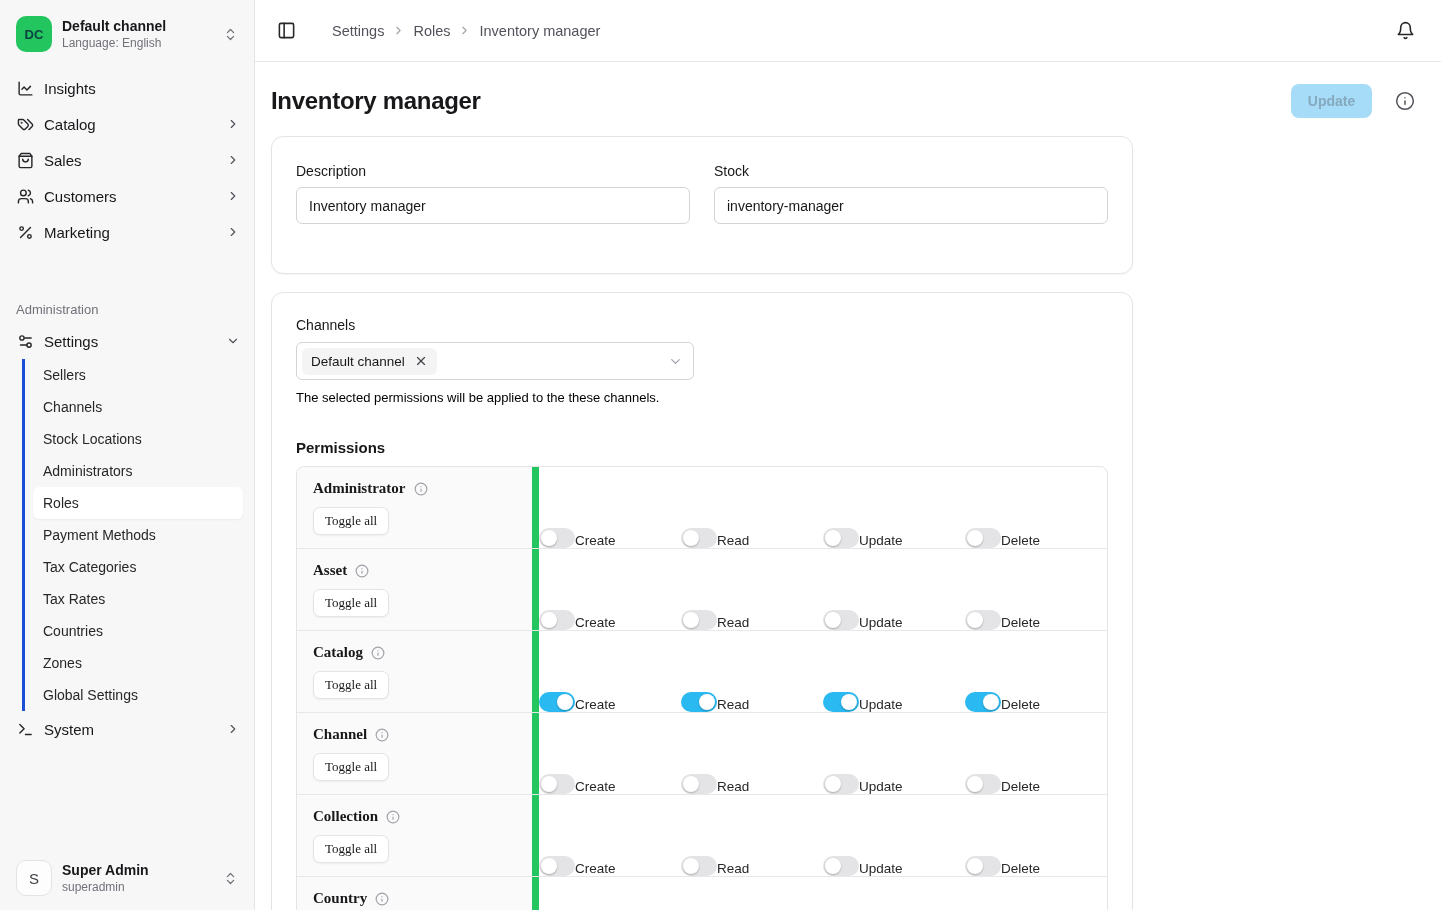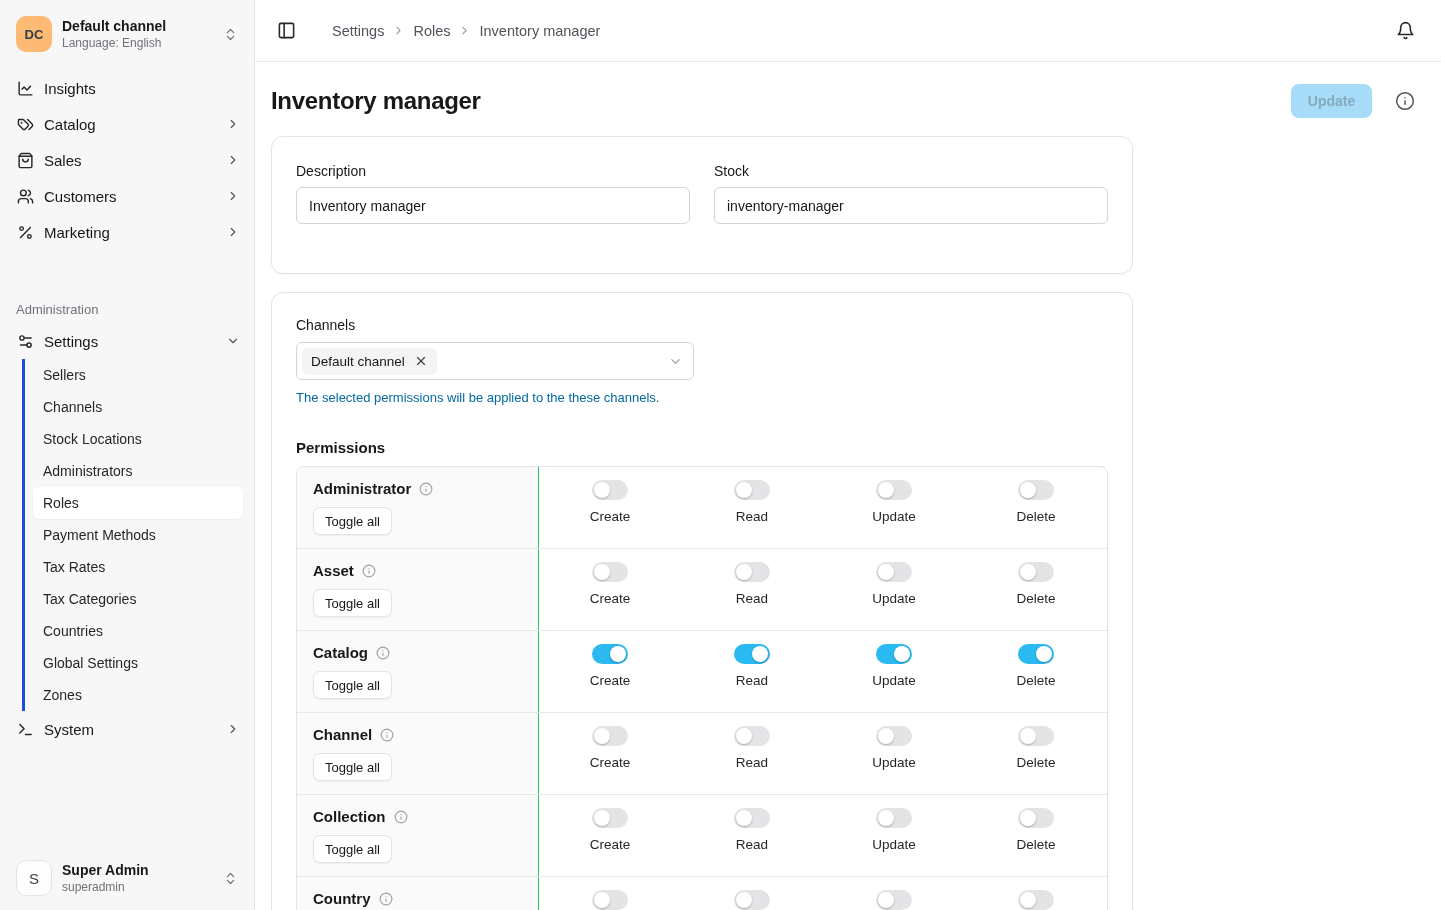--- a/index.html
+++ b/index.html
@@ -22,21 +22,21 @@
   }
   .switcher {
     display: flex; align-items: center; gap: 10px;
     margin: 0 10px; padding: 4px 6px; border-radius: 8px; cursor: pointer;
   }
   .avatar {
     width: 36px; height: 36px; border-radius: 10px;
     display: flex; align-items: center; justify-content: center;
     font-size: 13px; font-weight: 700; flex: none;
   }
-  .avatar.brand { background: #fdba74; color: rgba(7,40,60,0.85); }
+  .avatar.brand { background: #22c55e; color: rgba(7,40,60,0.85); }
   .avatar.user  { background: #fdfdfd; border: 1px solid #e4e4e7; color: #3f3f46; font-weight: 400; font-size: 15px; }
   .switcher .texts { flex: 1; min-width: 0; }
   .switcher .name { font-size: 14px; font-weight: 700; line-height: 18px; }
   .switcher .sub  { font-size: 12px; color: #71717a; line-height: 15px; margin-top: 1px; }
   .icon-muted { color: #71717a; }
 
   .main-nav { margin-top: 14px; }
   .nav-item {
     height: 36px; display: flex; align-items: center; gap: 10px;
     padding: 0 14px 0 17px; font-size: 15px; cursor: pointer; color: #18181b;
@@ -112,47 +112,48 @@
     margin-top: 9px; padding: 0 10px 0 5px;
     display: flex; align-items: center; cursor: pointer; background: #fff;
   }
   .chip {
     display: flex; align-items: center; gap: 9px;
     background: #f4f4f5; border-radius: 6px; padding: 6px 9px;
     font-size: 13.5px; color: #18181b;
   }
   .chip .x { color: #3f3f46; cursor: pointer; display: flex; }
   .select .sel-chev { margin-left: auto; color: #a1a1aa; }
-  .helper { margin-top: 10px; font-size: 13px; color: #0369a1; }
+  .helper { margin-top: 10px; font-size: 13px; color: #000000; }
 
   .perm-heading { margin-top: 34px; font-size: 15px; font-weight: 600; }
 
   .perm-table {
     margin-top: 10px; width: 812px;
     border: 1px solid #e4e4e7; border-radius: 8px; overflow: hidden;
     background: #fff;
   }
   .perm-row {
     display: grid; grid-template-columns: 242px repeat(4, 1fr);
     min-height: 77px; border-top: 1px solid #e8e8ea;
   }
   .perm-row:first-child { border-top: none; }
   .perm-left {
-    background: #fafafa; border-right: 1px solid #22c55e;
+    background: #fafafa; border-right: 7px solid #22c55e;
     padding: 13px 16px;
+    font-family: Liberation Serif, serif;
   }
   .perm-entity { display: flex; align-items: center; gap: 8px; font-size: 15px; font-weight: 600; }
   .perm-entity .info { color: #a1a1aa; cursor: pointer; display: flex; }
   .toggle-all {
     margin-top: 10px; height: 28px; padding: 0 11px;
     background: #fff; border: 1px solid #e4e4e7; border-radius: 7px;
     box-shadow: 0 1px 2px rgba(0,0,0,0.05);
     font-family: inherit; font-size: 13px; color: #18181b; cursor: pointer;
   }
-  .perm-cell { display: flex; flex-direction: column; align-items: center; padding-top: 13px; }
+  .perm-cell { display: flex; flex-direction: row; align-items: flex-end; padding-top: 13px; }
   .perm-label { margin-top: 9px; font-size: 13.5px; color: #27272a; }
 
   .toggle {
     width: 36px; height: 20px; border-radius: 999px;
     background: #e4e4e7; position: relative; cursor: pointer;
     transition: background .15s;
   }
   .toggle::after {
     content: ""; position: absolute; top: 2px; left: 2px;
     width: 16px; height: 16px; border-radius: 50%;
@@ -272,25 +273,25 @@
     </span>
   </div>
 
   <ul class="sub-list">
     <li>Sellers</li>
     <li>Channels</li>
     <li>Stock Locations</li>
     <li>Administrators</li>
     <li class="active">Roles</li>
     <li>Payment Methods</li>
+    <li>Tax Categories</li>
     <li>Tax Rates</li>
-    <li>Tax Categories</li>
     <li>Countries</li>
+    <li>Zones</li>
     <li>Global Settings</li>
-    <li>Zones</li>
   </ul>
 
   <div class="nav-item">
     <span class="nav-icon">
       <svg width="17" height="17" viewBox="0 0 24 24" fill="none" stroke="currentColor" stroke-width="2" stroke-linecap="round" stroke-linejoin="round">
           <polyline points="4 17 10 11 4 5"></polyline>
           <line x1="12" x2="20" y1="19" y2="19"></line>
         </svg>
     </span>
     <span class="label">System</span>

